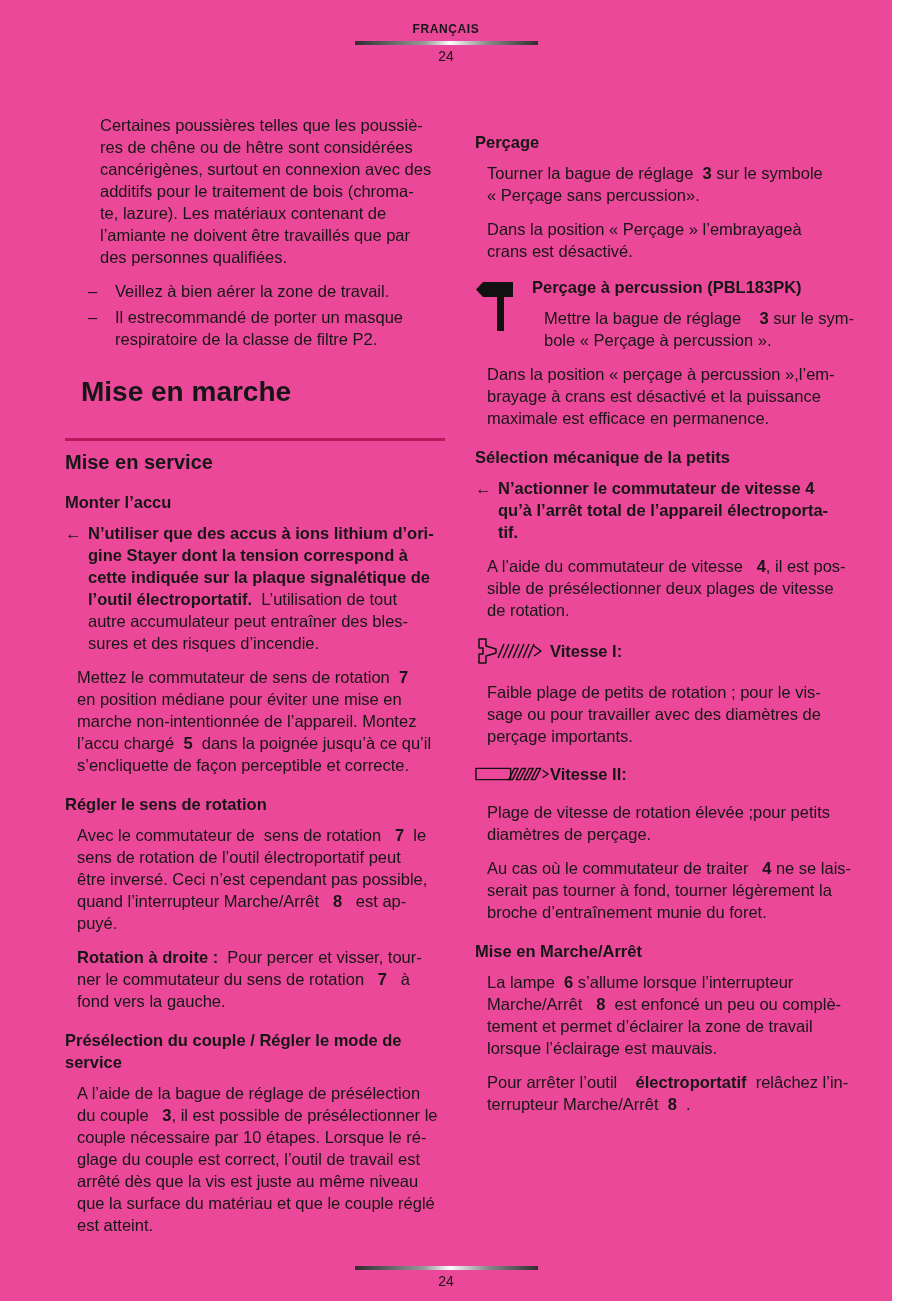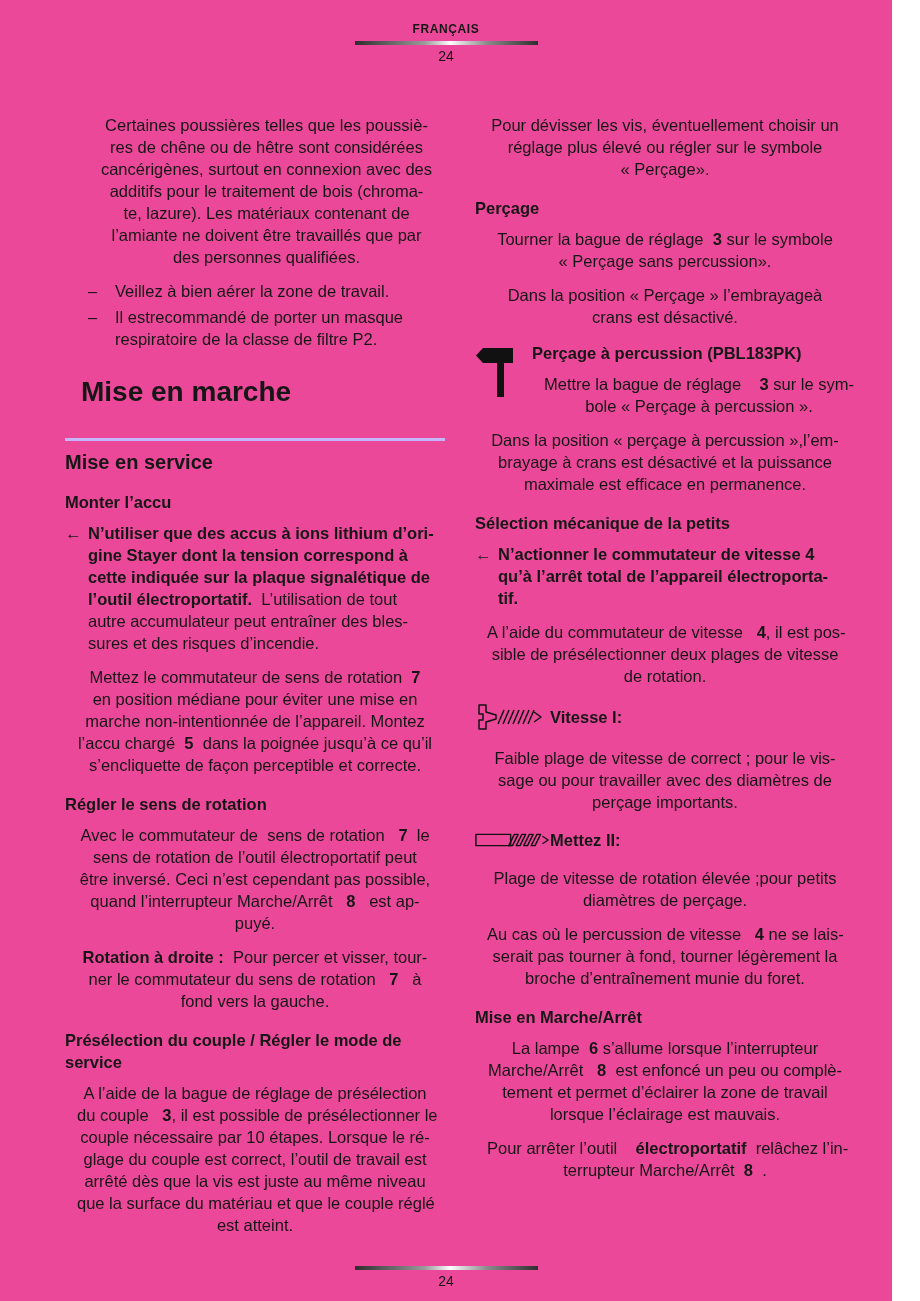--- a/index.html
+++ b/index.html
@@ -10,30 +10,30 @@
   .lang { font-size:12px; font-weight:bold; letter-spacing:0.6px; }
   .rule-grad {
     width:183px; height:4px; margin:5px auto 3px;
     background:linear-gradient(90deg,#2e2e2e 0%,#9a9a9a 38%,#fdfdfd 52%,#8c8c8c 72%,#2e2e2e 100%);
   }
   .pagenum { font-size:14px; }
 
   .columns { display:flex; gap:30px; padding:0 65px; margin-top:50px; }
   .col { width:380px; font-size:16.5px; line-height:22px; }
 
-  p.body { margin:0 12px 12px; white-space:pre;text-align:center; }
+  p.body { margin:0 12px 12px; white-space:pre; }
   p.indent { padding-left:23px; }
 
   ul.dashlist { list-style:none; margin:0 0 12px; padding:0 0 0 23px; }
   ul.dashlist li { display:flex; margin-bottom:4px; }
   .dash { width:27px; flex:none; }
   .litext { white-space:pre; }
 
   h1 { font-size:28px; line-height:32px; margin:26px 16px 0; }
-  .h2block { border-top:3px solid #c4b5fd; margin-top:30px; padding-top:9px; margin-bottom:4px; }
+  .h2block { border-top:3px solid #be185d; margin-top:30px; padding-top:9px; margin-bottom:4px; }
   h2 { font-size:20px; line-height:24px; margin:0; }
   h3 { font-size:16.5px; line-height:22px; margin:17px 0 9px; white-space:pre; }
 
   .warn { display:flex; margin:0 0 12px; }
   .warn .arrow { width:23px; flex:none; font-weight:bold; }
   .warn .wtext { white-space:pre; font-weight:normal; }
   span.b { font-weight:bold; }
 
   .iconblock { display:flex; margin:14px 0 2px; }
   .iconblock .icn { width:57px; flex:none; padding-top:2px; }
@@ -126,23 +126,20 @@
       <p class="body"><span>A l’aide de la bague de réglage de présélection
 du couple   </span><span class="b">3</span><span>, il est possible de présélectionner le
 couple nécessaire par 10 étapes. Lorsque le ré-
 glage du couple est correct, l’outil de travail est
 arrêté dès que la vis est juste au même niveau
 que la surface du matériau et que le couple réglé
 est atteint.</span></p>
     </section>
 
     <section class="col">
-      <p class="body">Pour dévisser les vis, éventuellement choisir un
-réglage plus élevé ou régler sur le symbole
-« Perçage».</p>
 
       <h3>Perçage</h3>
 
       <p class="body"><span>Tourner la bague de réglage  </span><span class="b">3</span><span> sur le symbole
 « Perçage sans percussion».</span></p>
 
       <p class="body">Dans la position « Perçage » l’embrayageà
 crans est désactivé.</p>
 
       <div class="iconblock">
@@ -180,42 +177,42 @@
         <span class="sicon">
           <svg width="68" height="28" viewBox="0 0 68 28" aria-hidden="true" fill="none" stroke="#111" stroke-width="1.5" stroke-linejoin="round">
             <path d="M4 2 L11 2 L11 9 L21 12 L21 16 L11 19 L11 26 L4 26 L4 17 L8 17 L8 11 L4 11 Z"></path>
             <path d="M23 21 L29 7 M28 21 L34 7 M33 21 L39 7 M38 21 L44 7 M43 21 L49 7 M48 21 L54 7 M53 21 L59 7"></path>
             <path d="M59 9 L66 14 L59 19"></path>
           </svg>
         </span>
         <span class="slabel">Vitesse I:</span>
       </div>
 
-      <p class="body">Faible plage de vitesse de correct ; pour le vis-
+      <p class="body">Faible plage de petits de rotation ; pour le vis-
 sage ou pour travailler avec des diamètres de
 perçage importants.</p>
 
       <div class="speedrow">
         <span class="sicon">
           <svg width="78" height="20" viewBox="0 0 80 20" aria-hidden="true" fill="none" stroke="#111" stroke-width="1.5" stroke-linejoin="round">
             <rect x="1" y="4" width="37" height="12"></rect>
             <path d="M42 4 L46 4 L40 16 L36 16 Z"></path>
             <path d="M50 4 L54 4 L48 16 L44 16 Z"></path>
             <path d="M58 4 L62 4 L56 16 L52 16 Z"></path>
             <path d="M66 4 L70 4 L64 16 L60 16 Z"></path>
             <path d="M72 6 L78 10 L72 14"></path>
           </svg>
         </span>
-        <span class="slabel">Mettez II:</span>
+        <span class="slabel">Vitesse II:</span>
       </div>
 
       <p class="body">Plage de vitesse de rotation élevée ;pour petits
 diamètres de perçage.</p>
 
-      <p class="body"><span>Au cas où le percussion de vitesse   </span><span class="b">4</span><span> ne se lais-
+      <p class="body"><span>Au cas où le commutateur de traiter   </span><span class="b">4</span><span> ne se lais-
 serait pas tourner à fond, tourner légèrement la
 broche d’entraînement munie du foret.</span></p>
 
       <h3>Mise en Marche/Arrêt</h3>
 
 
       <p class="body"><span>La lampe  </span><span class="b">6</span><span> s’allume lorsque l’interrupteur
 Marche/Arrêt   </span><span class="b">8</span><span>  est enfoncé un peu ou complè-
 tement et permet d’éclairer la zone de travail
 lorsque l’éclairage est mauvais.</span></p>

